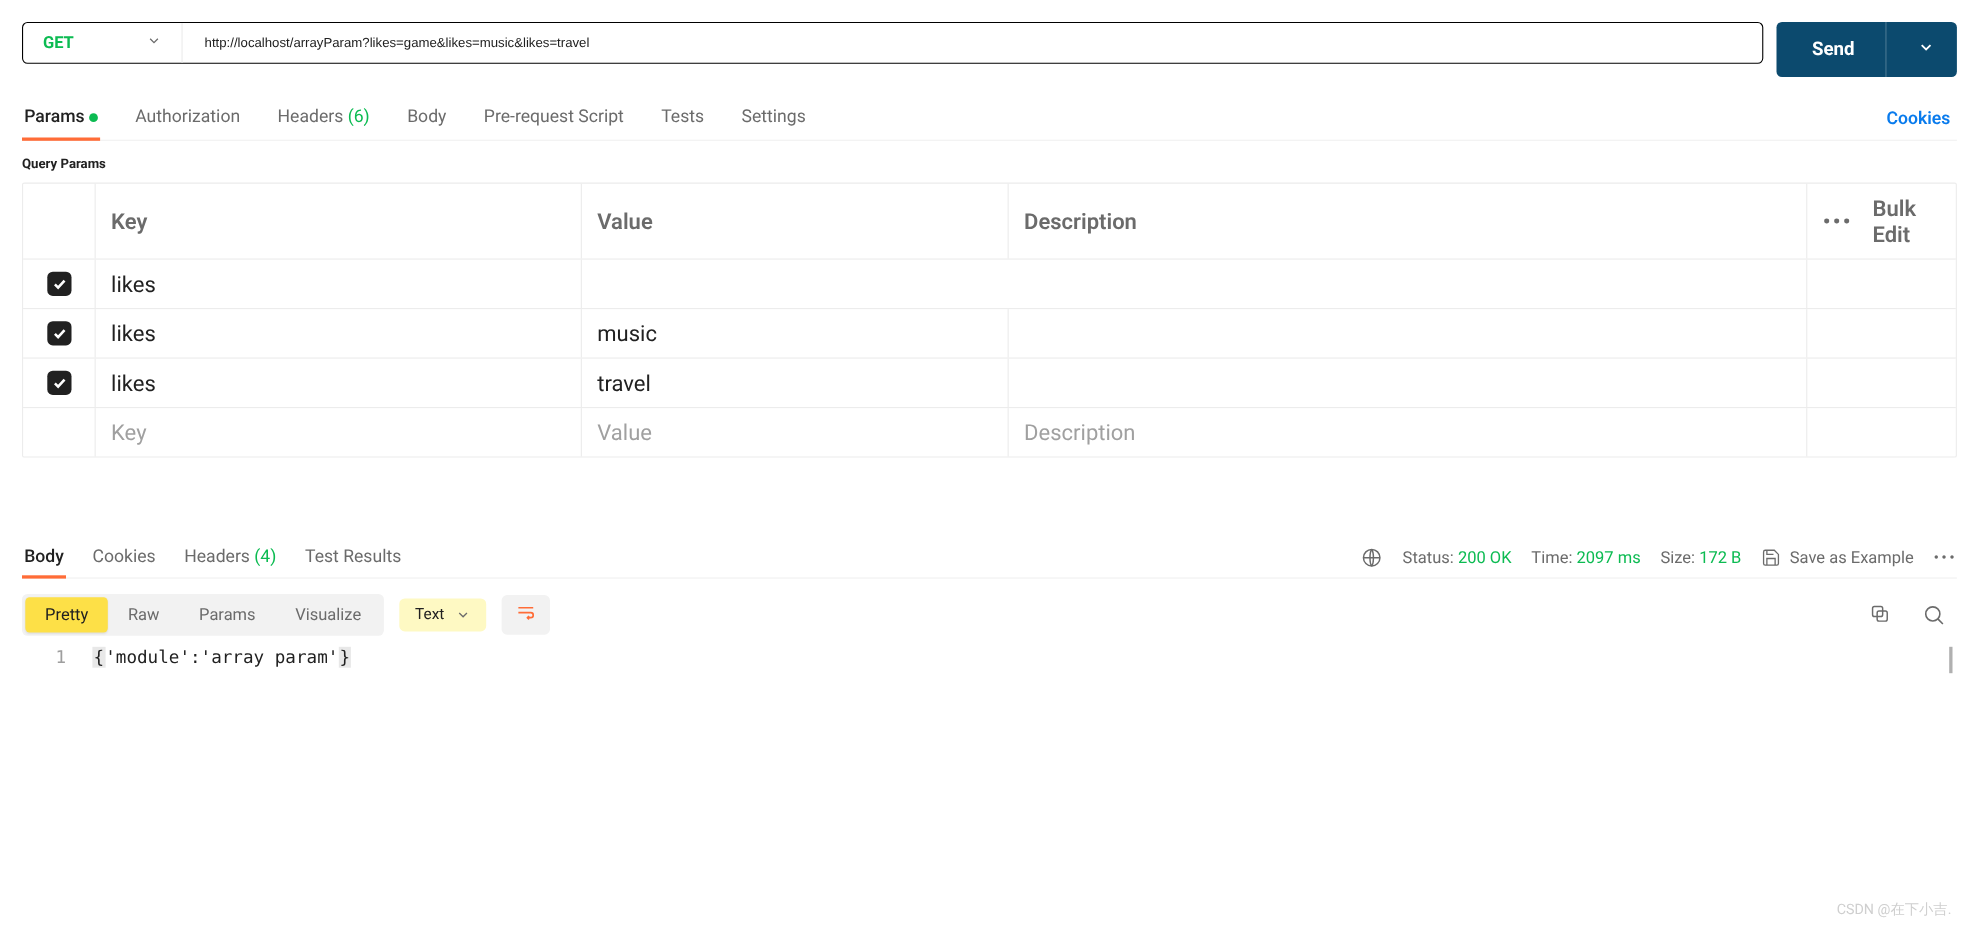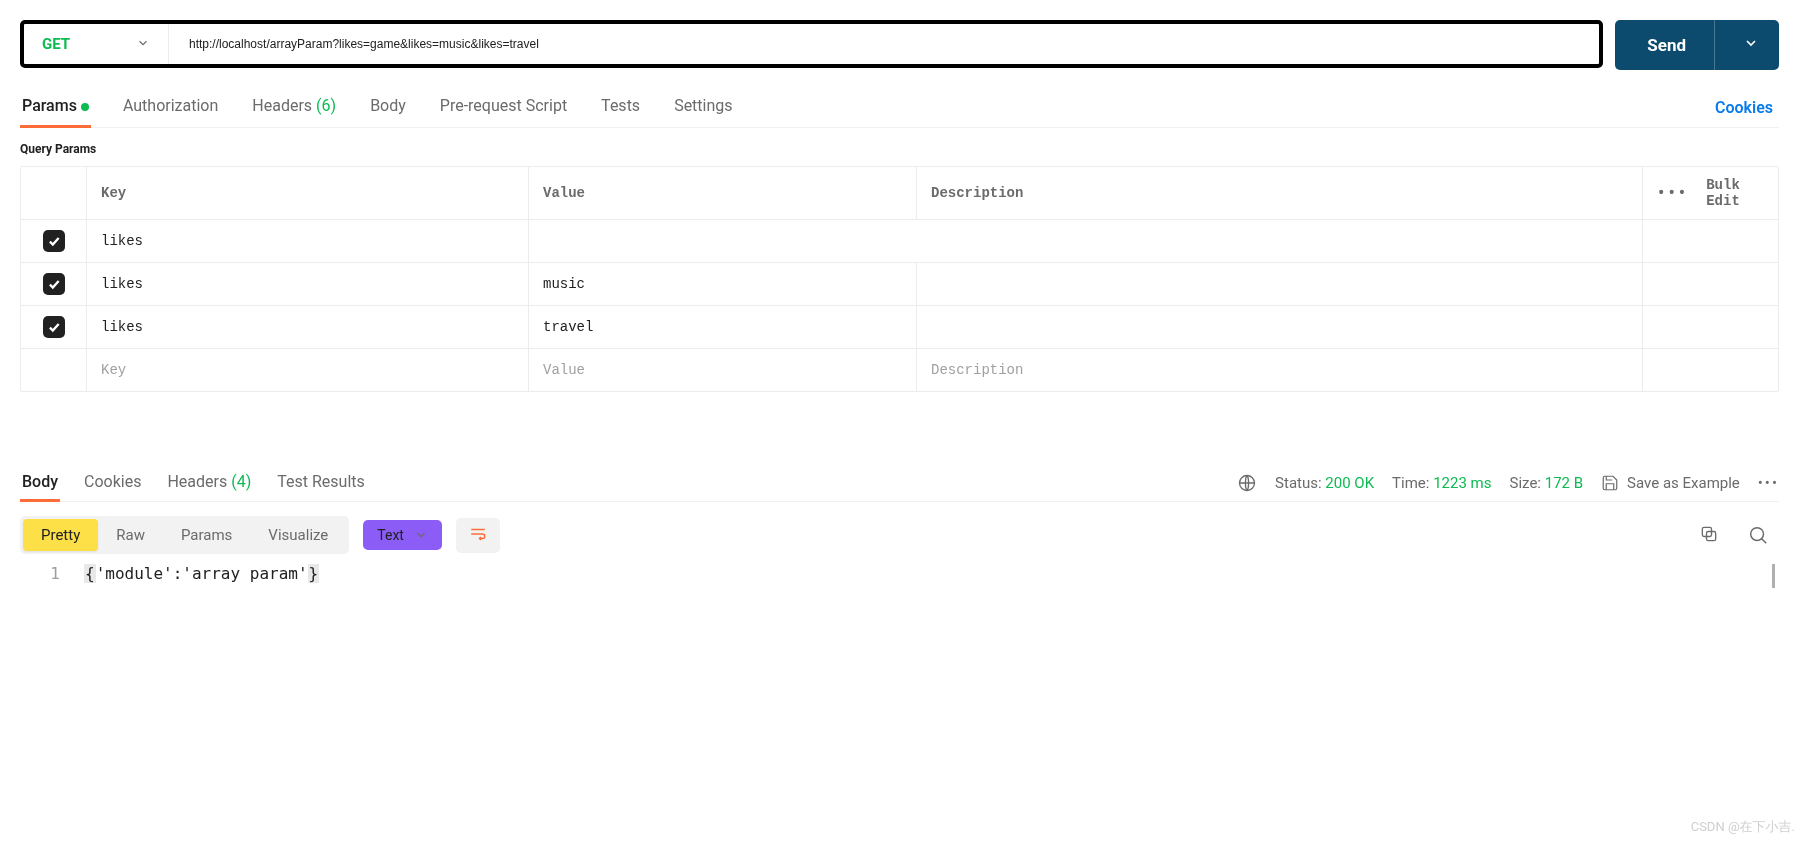--- a/index.html
+++ b/index.html
@@ -1,19 +1,19 @@
 <!DOCTYPE html>
 <html><head>
 <meta charset="utf-8">
 <style>
   * { box-sizing: border-box; margin: 0; padding: 0; }
   body { font-family: -apple-system, BlinkMacSystemFont, "Segoe UI", Roboto, sans-serif; background: #fff; color: #212121; font-size: 14px; padding: 20px; width: 1799px; }
 
   .url-row { display: flex; gap: 12px; margin-bottom: 18px; }
-  .url-box { flex: 1; display: flex; border: 4px solid #000000; border-radius: 5px; height: 48px; }
+  .url-box { flex: 1; display: flex; border: 1px solid #000000; border-radius: 5px; height: 38px; }
   .method-select { display: flex; align-items: center; justify-content: space-between; padding: 0 18px; width: 145px; border-right: 1px solid #ececec; cursor: pointer; }
   .method-name { color: #0cbb52; font-weight: 700; font-size: 15px; }
   .chevron { color: #6b6b6b; }
   .url-input { flex: 1; border: none; padding: 0 20px; font-size: 12px; color: #212121; outline: none; background: transparent; }
   .send-btn { display: flex; align-items: center; background: #0c4a6e; color: #fff; border-radius: 5px; padding: 0 20px 0 32px; font-weight: 700; font-size: 17px; cursor: pointer; gap: 28px; }
   .send-btn .divider { width: 1px; height: 50px; background: rgba(255,255,255,0.25); }
   .send-chev { color: #fff; }
 
   .req-tabs { display: flex; align-items: center; gap: 30px; border-bottom: 1px solid #f0f0f0; }
   .req-tab { padding: 8px 2px 12px; color: #6b6b6b; font-size: 16px; cursor: pointer; position: relative; }
@@ -22,21 +22,21 @@
   .dot-green { display: inline-block; width: 8px; height: 8px; border-radius: 50%; background: #0cbb52; margin-left: 4px; vertical-align: middle; }
   .count-green { color: #0cbb52; }
   .spacer { flex: 1; }
   .cookies-link { color: #097bed; font-weight: 600; font-size: 16px; padding-right: 6px; cursor: pointer; }
 
   .section-title { font-size: 12px; font-weight: 700; color: #212121; margin: 14px 0 10px; }
 
   .params-table { border: 1px solid #ececec; border-radius: 2px; }
   .pt-row { display: flex; border-bottom: 1px solid #ececec; min-height: 42px; align-items: stretch; }
   .pt-row:last-child { border-bottom: none; }
-  .pt-cell { border-right: 1px solid #ececec; padding: 10px 14px; display: flex; align-items: center; font-size: 14px; font-family: Liberation Mono, monospace; }
+  .pt-cell { border-right: 1px solid #ececec; padding: 10px 14px; display: flex; align-items: center; font-size: 20px; }
   .pt-cell:last-child { border-right: none; }
   .pt-check { width: 66px; justify-content: center; }
   .pt-key { width: 442px; }
   .pt-value { width: 388px; }
   .pt-desc { flex: 1; color: #6b6b6b; }
   .pt-header .pt-cell { font-weight: 600; color: #6b6b6b; }
   .pt-actions { width: 135px; justify-content: flex-end; gap: 18px; color: #6b6b6b; }
   .placeholder-row .pt-cell { color: #a0a0a0; }
   .checkbox { width: 22px; height: 22px; border-radius: 5px; background: #212121; display: flex; align-items: center; justify-content: center; }
   .checkbox svg { width: 14px; height: 14px; }
@@ -49,31 +49,31 @@
   .resp-right { display: flex; align-items: center; gap: 18px; color: #6b6b6b; font-size: 15px; }
   .resp-stat { white-space: nowrap; }
   .stat-val { color: #0cbb52; }
   .save-ex { display: flex; align-items: center; gap: 8px; cursor: pointer; }
   .globe-icon, .save-icon, .more-icon, .copy-icon, .search-icon, .wrap-icon { display: inline-flex; }
 
   .view-row { display: flex; align-items: center; gap: 14px; margin-top: 14px; }
   .tab-group { display: flex; background: #f2f2f2; border-radius: 5px; padding: 3px; }
   .view-opt { padding: 7px 18px; color: #6b6b6b; font-size: 15px; cursor: pointer; border-radius: 4px; }
   .view-opt.active { background: #fde047; color: #212121; box-shadow: 0 1px 2px rgba(0,0,0,0.08); }
-  .type-select { display: flex; align-items: center; gap: 10px; background: #8b5cf6; padding: 7px 14px; border-radius: 5px; color: #212121; cursor: pointer; }
+  .type-select { display: flex; align-items: center; gap: 10px; background: #fef9c3; padding: 7px 14px; border-radius: 5px; color: #212121; cursor: pointer; }
   .wrap-btn { background: #f2f2f2; padding: 7px 12px; border-radius: 5px; color: #ff6c37; cursor: pointer; }
   .view-right { margin-left: auto; display: flex; gap: 28px; color: #6b6b6b; padding-right: 10px; }
 
   .code-area { margin-top: 10px; display: flex; font-family: ui-monospace, Menlo, Consolas, monospace; font-size: 16px; position: relative; }
   .line-no { width: 64px; text-align: right; color: #9e9e9e; padding-right: 24px; }
   .code-line { flex: 1; }
   .code-line .brace { background: #e8e8e8; padding: 0 1px; }
   .cursor-bar { position: absolute; right: 4px; top: 0; width: 3px; height: 24px; background: #b0b0b0; }
 
-  .watermark { position: fixed; right: 4px; bottom: 8px; color: #cfcfcf; font-size: 13px; }
+  .watermark { position: fixed; right: 25px; bottom: 8px; color: #cfcfcf; font-size: 13px; }
 </style>
 </head>
 <body>
 
 <div class="url-row">
   <div class="url-box">
     <div class="method-select">
       <span class="method-name">GET</span>
       <span class="chevron">
         <svg width="14" height="14" viewBox="0 0 24 24" fill="none" stroke="currentColor" stroke-width="2">
@@ -187,21 +187,21 @@
     <div class="resp-tab">Test Results</div>
     <div class="spacer"></div>
     <div class="resp-right">
       <span class="globe-icon">
         <svg width="20" height="20" viewBox="0 0 24 24" fill="none" stroke="#6b6b6b" stroke-width="1.6">
             <circle cx="12" cy="12" r="9"></circle>
             <path d="M3 12h18M12 3c2.5 3 2.5 15 0 18M12 3c-2.5 3-2.5 15 0 18"></path>
           </svg>
       </span>
       <span class="resp-stat"><span>Status:</span> <span class="stat-val">200 OK</span></span>
-      <span class="resp-stat"><span>Time:</span> <span class="stat-val">1223 ms</span></span>
+      <span class="resp-stat"><span>Time:</span> <span class="stat-val">2097 ms</span></span>
       <span class="resp-stat"><span>Size:</span> <span class="stat-val">172 B</span></span>
       <span class="save-ex">
         <span class="save-icon">
           <svg width="18" height="18" viewBox="0 0 24 24" fill="none" stroke="#6b6b6b" stroke-width="1.6">
               <path d="M19 21H5a2 2 0 0 1-2-2V5a2 2 0 0 1 2-2h11l5 5v11a2 2 0 0 1-2 2z"></path>
               <polyline points="17 21 17 13 7 13 7 21"></polyline>
               <polyline points="7 3 7 8 15 8"></polyline>
             </svg>
         </span>
         <span>Save as Example</span>

